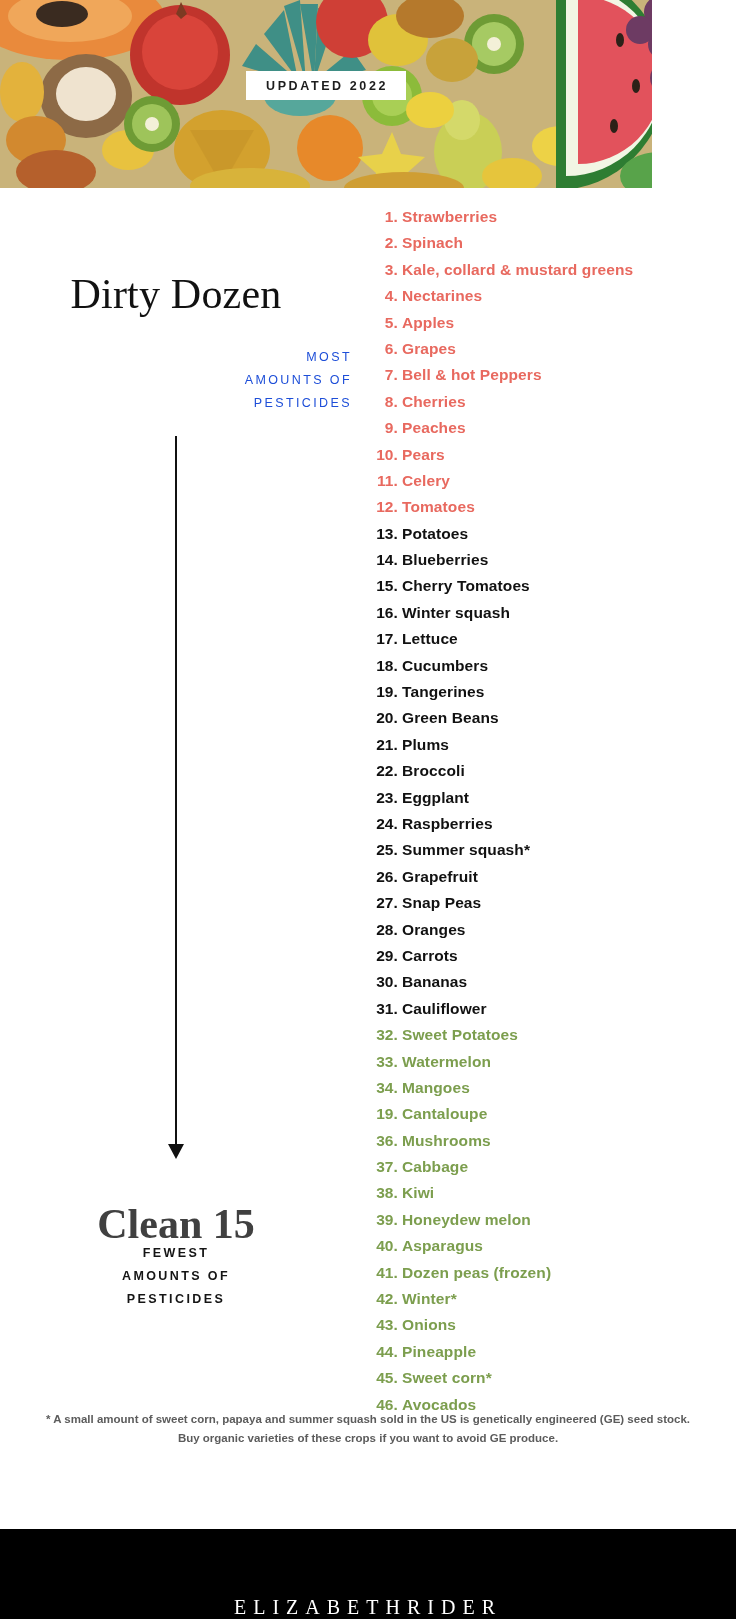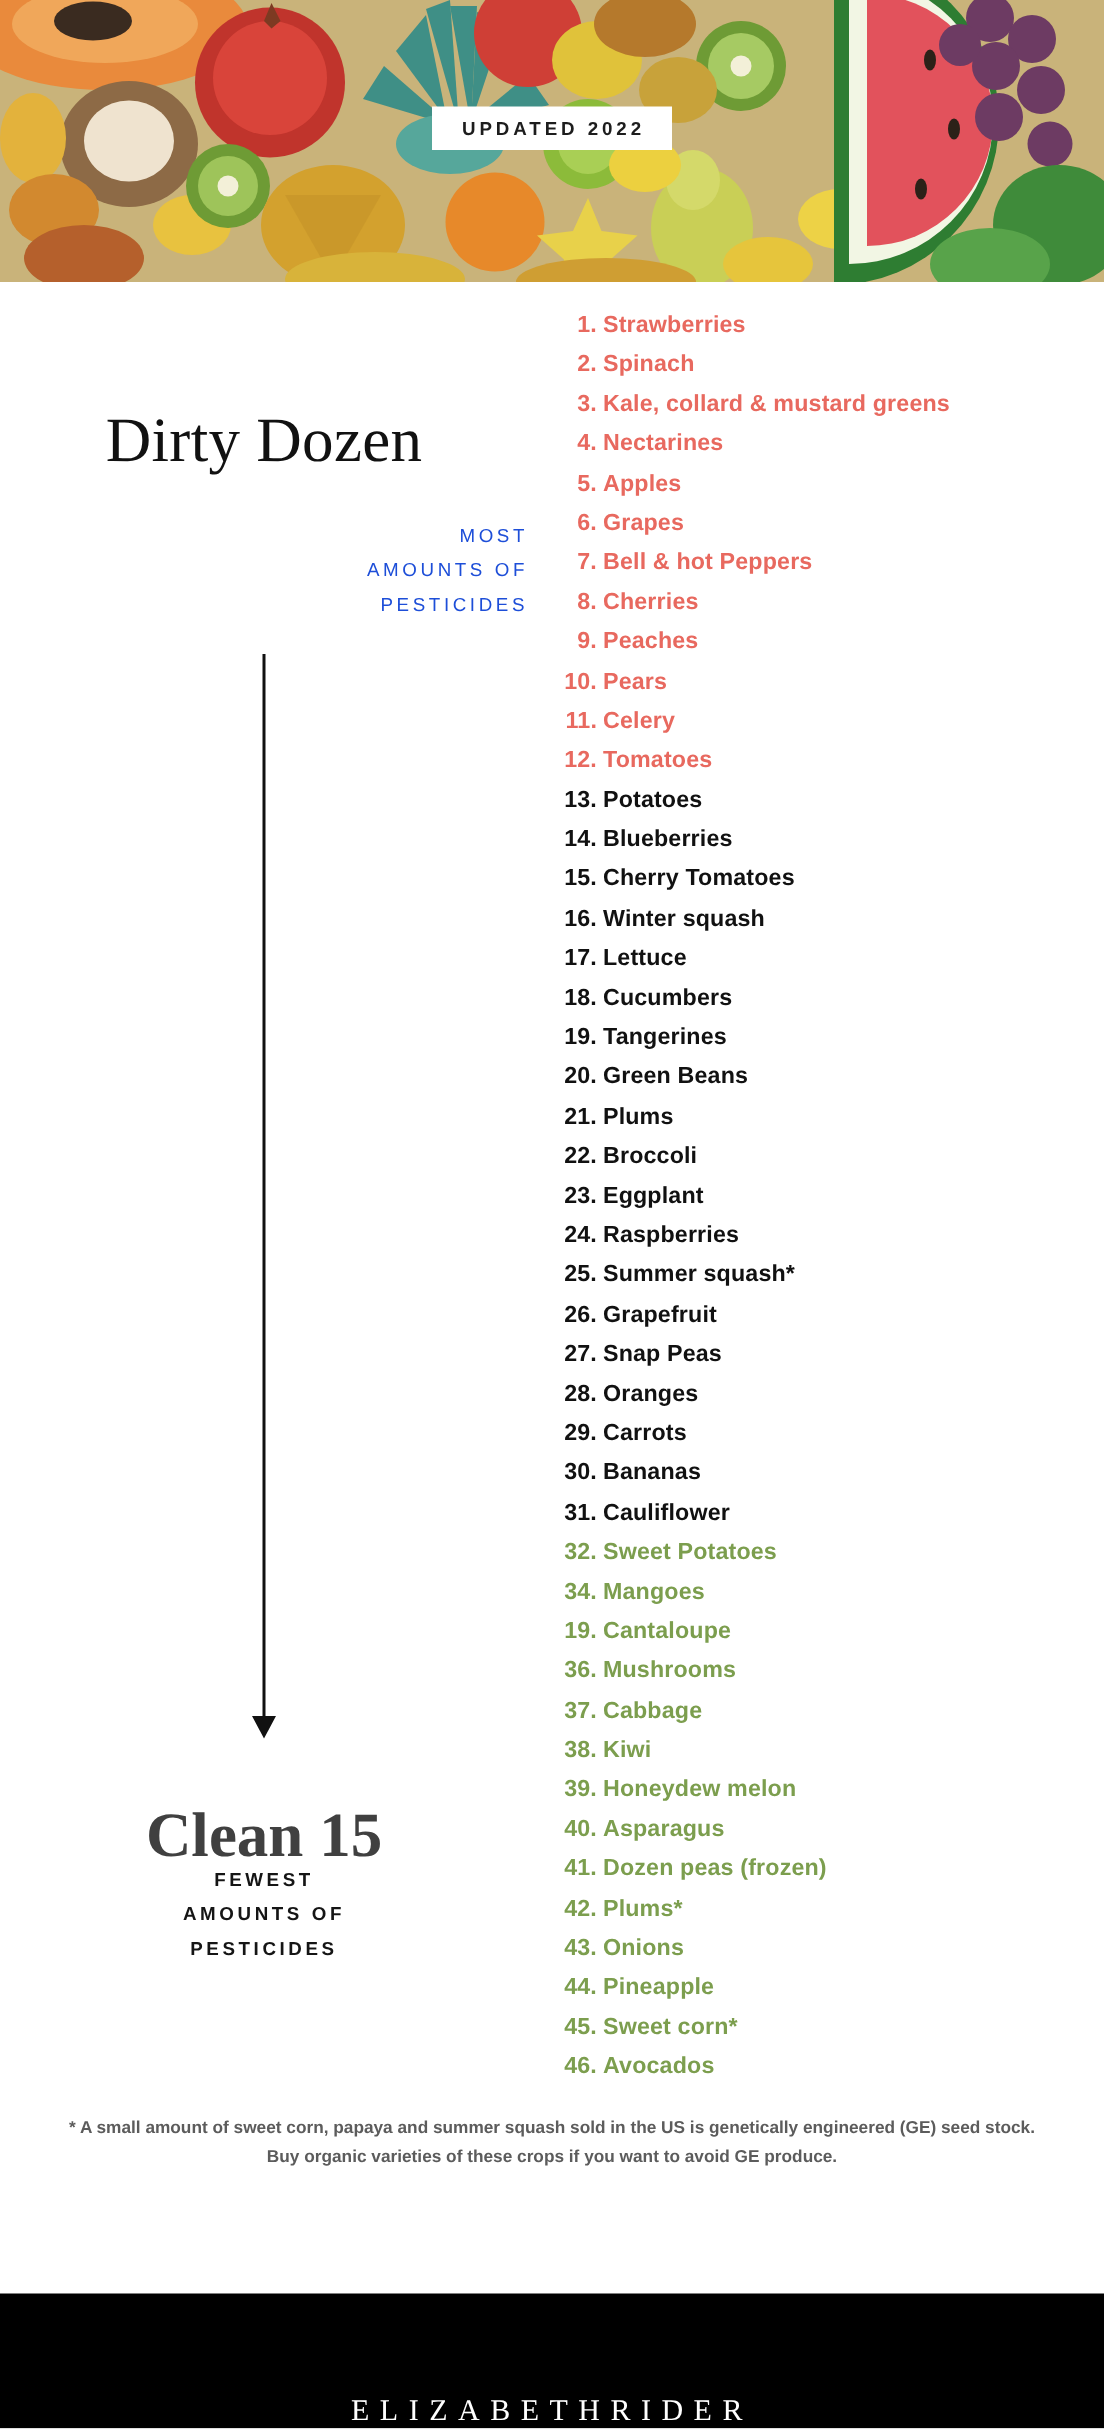--- a/index.html
+++ b/index.html
@@ -13,21 +13,21 @@
     position: relative;
     width: 736px;
     height: 1619px;
     overflow: hidden;
     background: #ffffff;
   }
 
   
   .hero {
     position: relative;
-    width: 736px;
+    width: 652px;
     height: 188px;
     overflow: hidden;
     background: #ec4899;
   }
   .hero-art { position: absolute; inset: 0; }
   .badge {
     position: absolute;
     left: 50%;
     top: 71px;
     transform: translateX(-50%);
@@ -420,20 +420,24 @@
         </div>
         <div class="item c-black">
           <span class="num">31.</span>
           <span class="nm">Cauliflower</span>
         </div>
         <div class="item c-green">
           <span class="num">32.</span>
           <span class="nm">Sweet Potatoes</span>
         </div>
         <div class="item c-green">
+          <span class="num">33.</span>
+          <span class="nm">Watermelon</span>
+        </div>
+        <div class="item c-green">
           <span class="num">34.</span>
           <span class="nm">Mangoes</span>
         </div>
         <div class="item c-green">
           <span class="num">19.</span>
           <span class="nm">Cantaloupe</span>
         </div>
         <div class="item c-green">
           <span class="num">36.</span>
           <span class="nm">Mushrooms</span>
@@ -453,21 +457,21 @@
         <div class="item c-green">
           <span class="num">40.</span>
           <span class="nm">Asparagus</span>
         </div>
         <div class="item c-green">
           <span class="num">41.</span>
           <span class="nm">Dozen peas (frozen)</span>
         </div>
         <div class="item c-green">
           <span class="num">42.</span>
-          <span class="nm">Plums*</span>
+          <span class="nm">Winter*</span>
         </div>
         <div class="item c-green">
           <span class="num">43.</span>
           <span class="nm">Onions</span>
         </div>
         <div class="item c-green">
           <span class="num">44.</span>
           <span class="nm">Pineapple</span>
         </div>
         <div class="item c-green">

